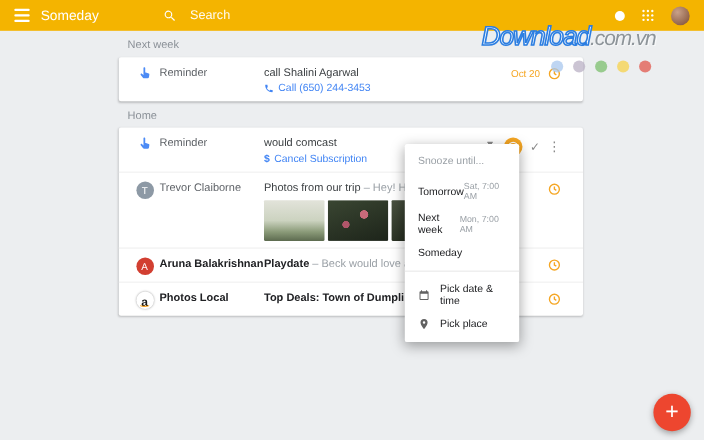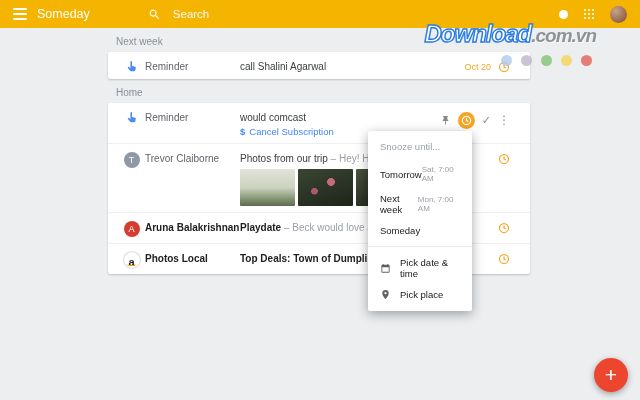--- a/index.html
+++ b/index.html
@@ -53,21 +53,21 @@
   .popup{position:absolute;left:368px;top:131px;width:104px;background:#fff;border-radius:2px;box-shadow:0 3px 12px rgba(0,0,0,.35);z-index:40;padding-bottom:6px}
   .popup-title{font-size:9.5px;color:#9aa0a6;padding:10px 12px 8px}
   .popup-opt{display:flex;justify-content:space-between;align-items:center;padding:5px 12px;cursor:pointer}
   .opt-lbl{font-size:9.5px;color:#202124}
   .opt-val{font-size:8px;color:#9aa0a6}
   .popup-divider{border-top:1px solid #e8e8e8;margin:5px 0}
   .popup-action{display:flex;align-items:center;gap:9px;padding:5px 12px;cursor:pointer}
 
   
   .watermark{position:absolute;top:20px;right:44px;z-index:50;pointer-events:none;text-align:right}
-  .wm-text{font-size:24px;font-weight:bold;font-style:italic;letter-spacing:-1px;white-space:nowrap}
+  .wm-text{font-size:24px;font-weight:normal;font-style:italic;letter-spacing:-1px;white-space:nowrap}
   .wm-main{color:#fff;-webkit-text-stroke:1.4px #2a7de1;text-shadow:0 0 1px #2a7de1}
   .wm-suffix{color:#8d9499;font-size:19px;-webkit-text-stroke:0;text-shadow:1px 1px 0 rgba(255,255,255,.6)}
   .wm-dots{display:flex;gap:9px;justify-content:flex-end;margin-top:7px;margin-right:4px}
   .wm-dots span{width:11px;height:11px;border-radius:50%;opacity:.75}
   .d0{background:#a8c7ee}.d1{background:#b9b0c4}.d2{background:#7cbf6e}.d3{background:#f7d24b}.d4{background:#e2574c}
 
   
   .fab{position:absolute;right:12px;bottom:8px;width:34px;height:34px;border-radius:50%;background:#ed462f;color:#fff;font-size:21px;line-height:32px;text-align:center;box-shadow:0 2px 6px rgba(0,0,0,.35);border:none;z-index:45;cursor:pointer;font-family:"Liberation Sans",sans-serif}
 </style>
 </head>
@@ -116,20 +116,28 @@
   <div class="card">
     <div class="row">
       <span class="avatar-cell">
         <svg width="13" height="13" viewBox="0 0 24 24">
             <path fill="#4c8bf5" d="M10 3.5C10 2.7 10.7 2 11.5 2S13 2.7 13 3.5V11h1l4.8 1.6c.7.2 1.2.9 1.1 1.7l-.6 4.2a2.5 2.5 0 0 1-2.5 2.1h-5.6c-.8 0-1.6-.4-2.1-1l-3.7-4.7c-.5-.6-.4-1.5.2-2 .5-.5 1.4-.5 1.9 0l2.5 2.3V3.5z"></path>
           </svg>
       </span>
       <span class="sender">Reminder</span>
       <div class="mid">
         <div class="subject-line"><span class="subject">call Shalini Agarwal</span></div>
+        <div class="action">
+          <span style="display:inline-flex">
+            <svg width="9" height="9" viewBox="0 0 24 24">
+                <path fill="#4285f4" d="M6.6 10.8c1.4 2.8 3.8 5.1 6.6 6.6l2.2-2.2c.3-.3.7-.4 1-.2 1.1.4 2.3.6 3.6.6.6 0 1 .4 1 1V20c0 .6-.4 1-1 1C10.6 21 3 13.4 3 4c0-.6.4-1 1-1h3.5c.6 0 1 .4 1 1 0 1.2.2 2.4.6 3.6.1.3 0 .7-.2 1l-2.3 2.2z"></path>
+              </svg>
+          </span>
+          <span>Call (650) 244-3453</span>
+        </div>
       </div>
       <div class="right">
         <span class="date">Oct 20</span>
         <span class="icon-btn" style="color:#f5a623">
           <svg width="12" height="12" viewBox="0 0 24 24">
               <circle cx="12" cy="12" r="9" fill="none" stroke="currentColor" stroke-width="2.5"></circle>
               <path d="M12 7v5l3.5 2" stroke="currentColor" stroke-width="2.5" fill="none"></path>
             </svg>
         </span>
       </div>

